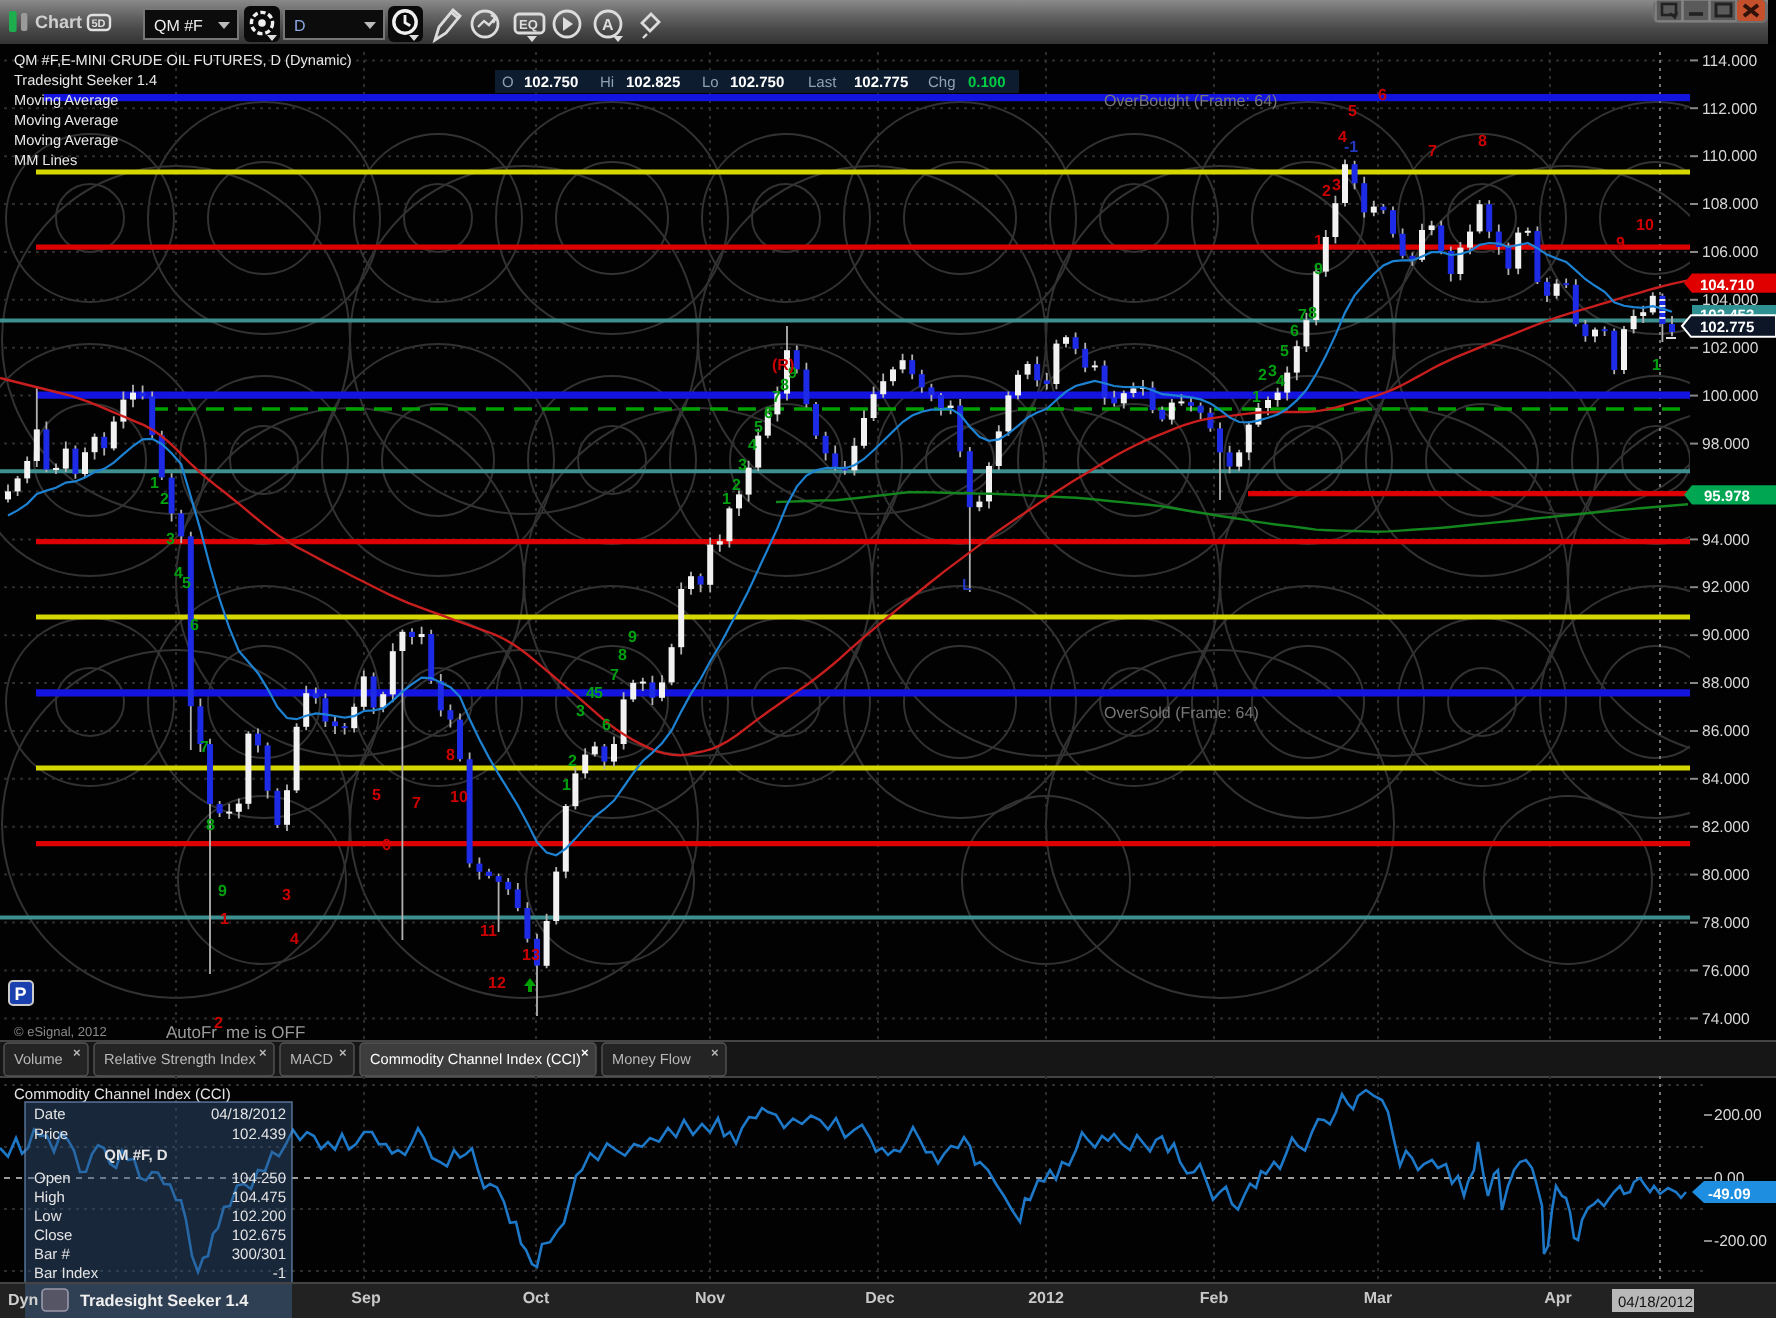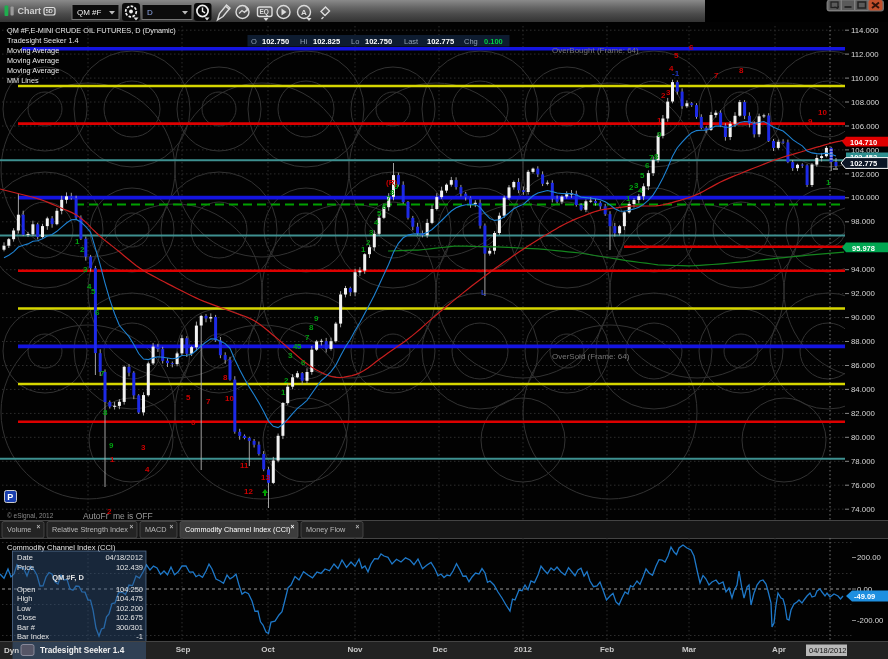--- a/index.html
+++ b/index.html
@@ -1,15 +1,15 @@
 <!DOCTYPE html>
 <html><head><meta charset="utf-8"><style>
 *{margin:0;padding:0}
 html,body{width:888px;height:659px;background:#000;overflow:hidden;font-family:"Liberation Sans",sans-serif}
-#tb{position:absolute;left:0;top:0;width:705px;height:22px;background:linear-gradient(#8a8a8a 0%,#656565 35%,#4a4a4a 65%,#333 100%);border-bottom:1px solid #1a1a1a}
+#tb{position:absolute;left:0;top:0;width:884px;height:22px;background:linear-gradient(#8a8a8a 0%,#656565 35%,#4a4a4a 65%,#333 100%);border-bottom:1px solid #1a1a1a}
 text{font-family:"Liberation Sans",sans-serif}
 .ax{font-size:7.8px;fill:#d8d8d8}
 .tl{font-size:7.3px;fill:#e8e8e8}
 .obs{font-size:8px;fill:#787878}
 .gn{font-size:8px;font-weight:bold;fill:#00a010}
 .rn{font-size:8px;font-weight:bold;fill:#cc0000}
 .ol{font-size:7.5px;fill:#90a0b4}
 .ov{font-size:7.5px;font-weight:bold;fill:#fff}
 .tag{font-size:7.5px;font-weight:bold;fill:#fff}
 .dp{font-size:7.5px;fill:#e4e4e4}

